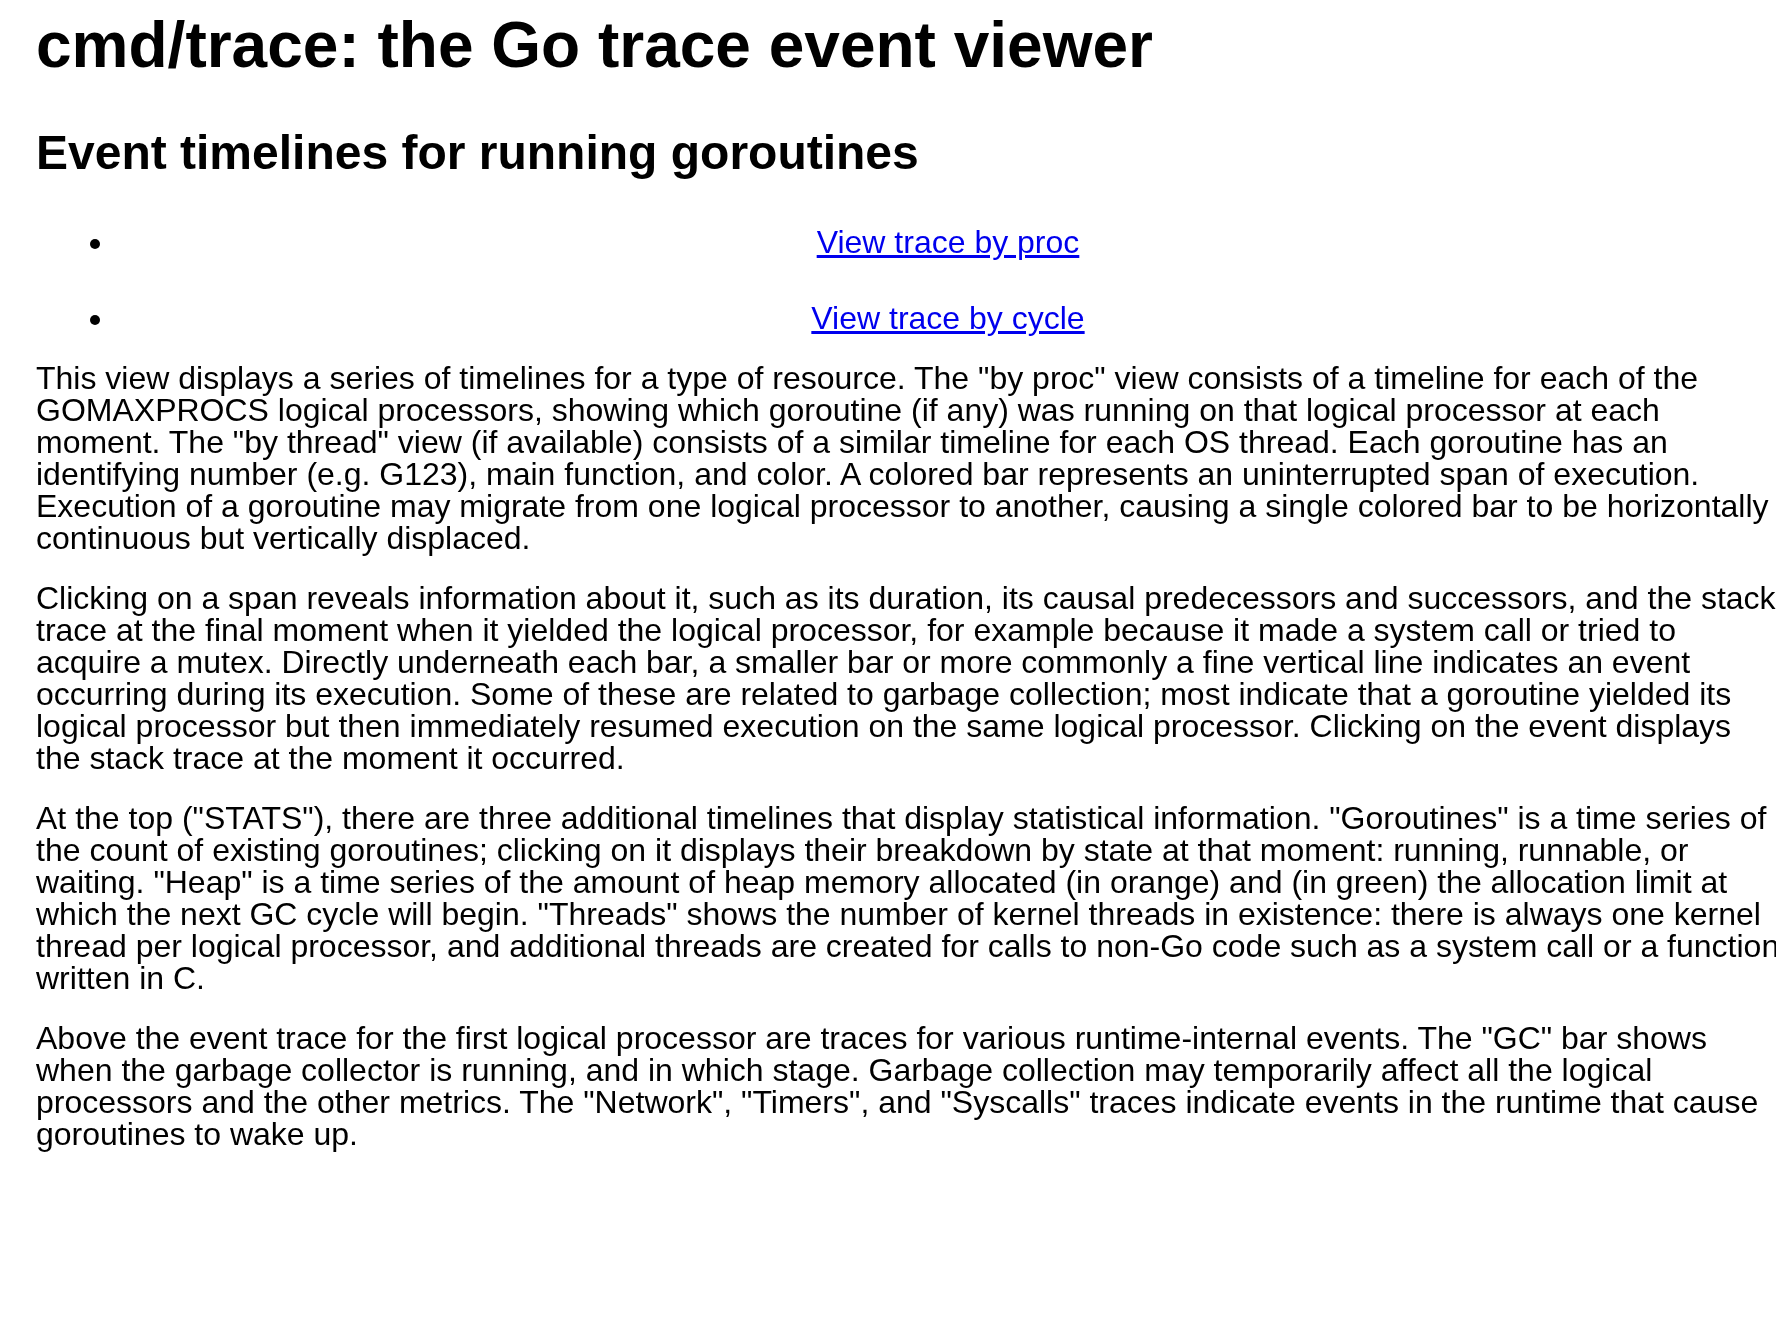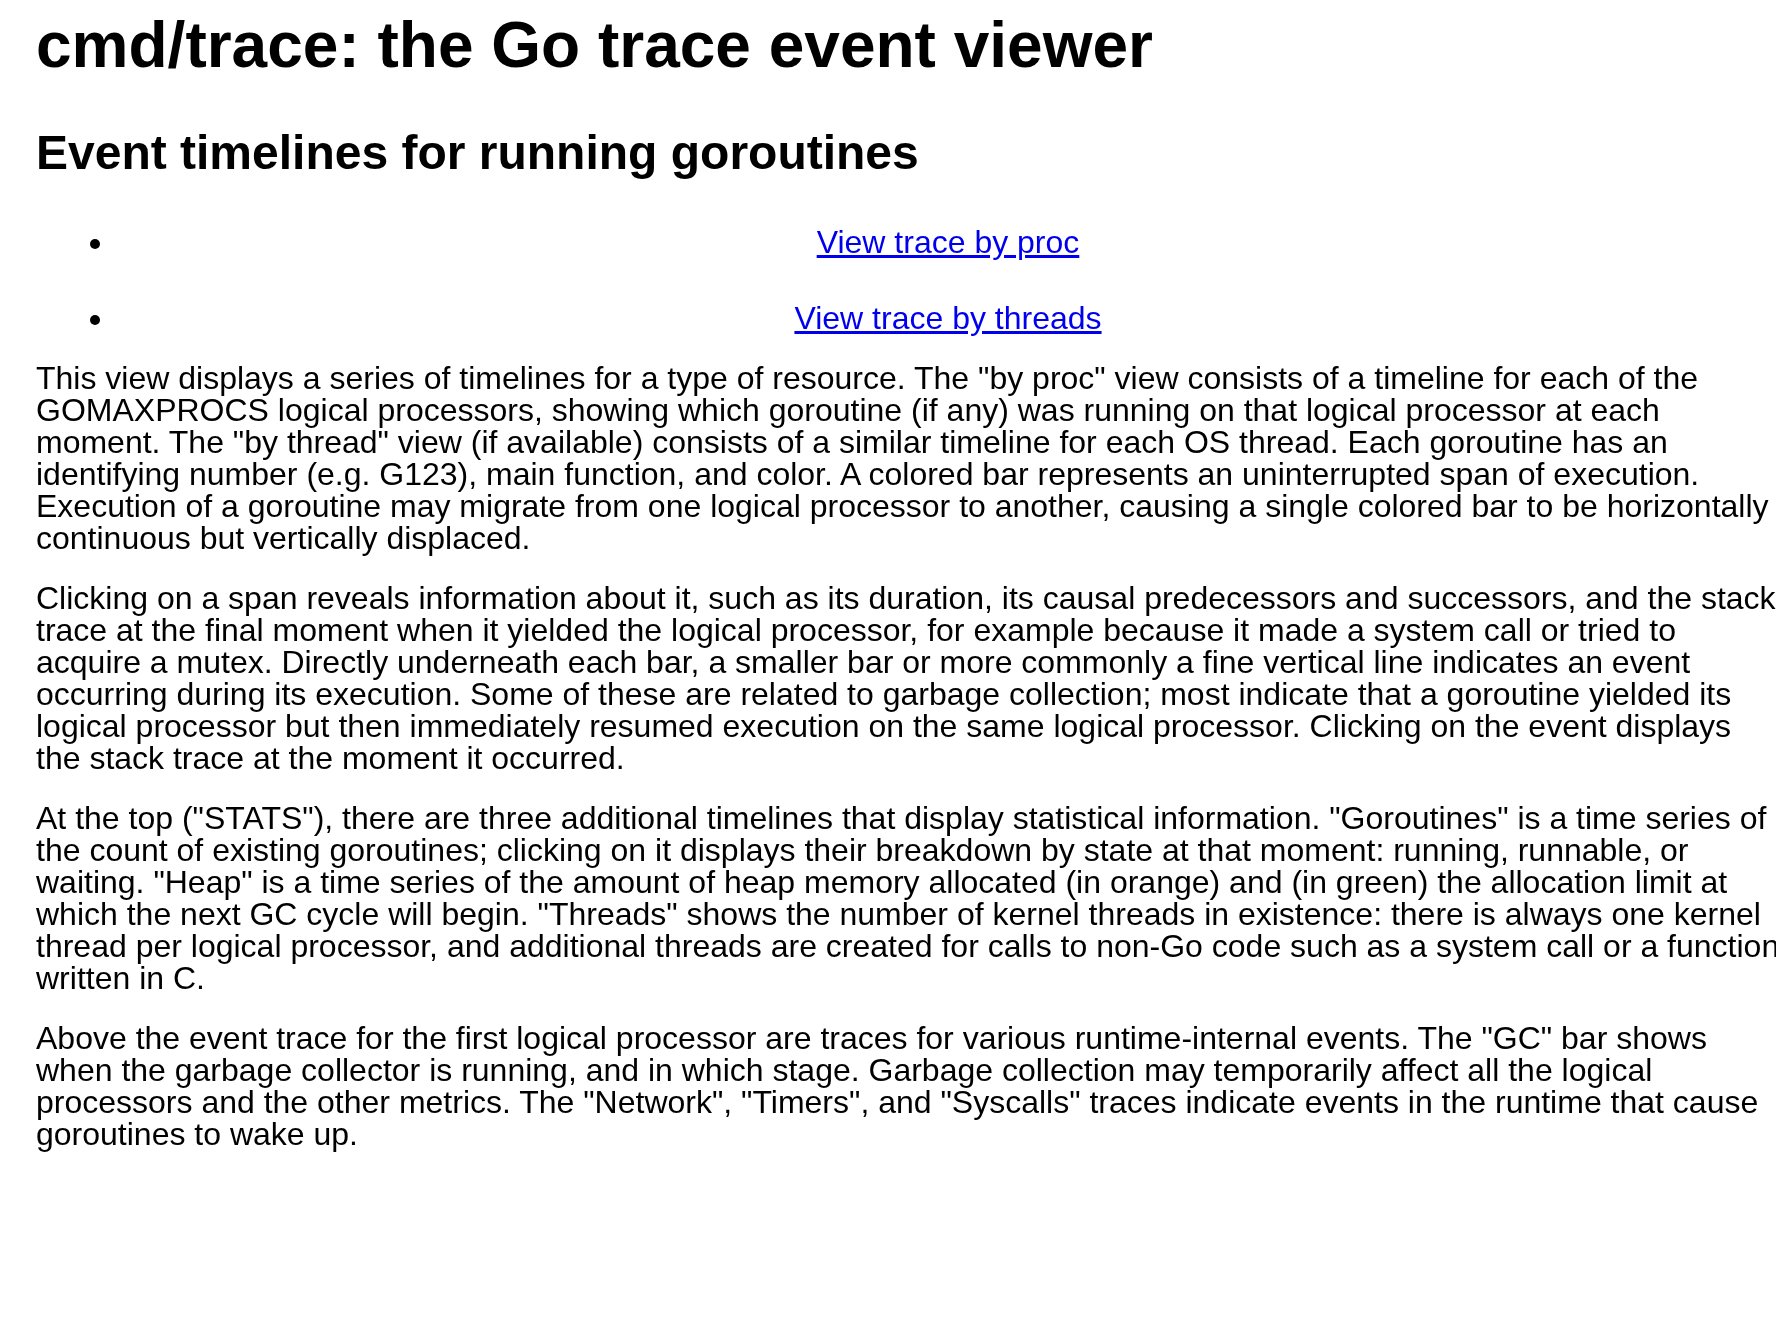--- a/index.html
+++ b/index.html
@@ -57,21 +57,21 @@
 <div class="page">
   <div class="content">
 
     <h1>cmd/trace: the Go trace event viewer</h1>
 
 
     <h2>Event timelines for running goroutines</h2>
 
     <ul class="trace-links">
       <li><a class="link">View trace by proc</a></li>
-      <li><a class="link">View trace by threads</a></li>
+      <li><a class="link">View trace by cycle</a></li>
     </ul>
 
     <p>This view displays a series of timelines for a type of resource. The "by proc" view consists of a timeline for each of the GOMAXPROCS logical processors, showing which goroutine (if any) was running on that logical processor at each moment. The "by thread" view (if available) consists of a similar timeline for each OS thread. Each goroutine has an identifying number (e.g. G123), main function, and color. A colored bar represents an uninterrupted span of execution. Execution of a goroutine may migrate from one logical processor to another, causing a single colored bar to be horizontally continuous but vertically displaced.</p>
 
     <p>Clicking on a span reveals information about it, such as its duration, its causal predecessors and successors, and the stack trace at the final moment when it yielded the logical processor, for example because it made a system call or tried to acquire a mutex. Directly underneath each bar, a smaller bar or more commonly a fine vertical line indicates an event occurring during its execution. Some of these are related to garbage collection; most indicate that a goroutine yielded its logical processor but then immediately resumed execution on the same logical processor. Clicking on the event displays the stack trace at the moment it occurred.</p>
 
 
     <p>At the top ("STATS"), there are three additional timelines that display statistical information. "Goroutines" is a time series of the count of existing goroutines; clicking on it displays their breakdown by state at that moment: running, runnable, or waiting. "Heap" is a time series of the amount of heap memory allocated (in orange) and (in green) the allocation limit at which the next GC cycle will begin. "Threads" shows the number of kernel threads in existence: there is always one kernel thread per logical processor, and additional threads are created for calls to non-Go code such as a system call or a function written in C.</p>
 
     <p>Above the event trace for the first logical processor are traces for various runtime-internal events. The "GC" bar shows when the garbage collector is running, and in which stage. Garbage collection may temporarily affect all the logical processors and the other metrics. The "Network", "Timers", and "Syscalls" traces indicate events in the runtime that cause goroutines to wake up.</p>

